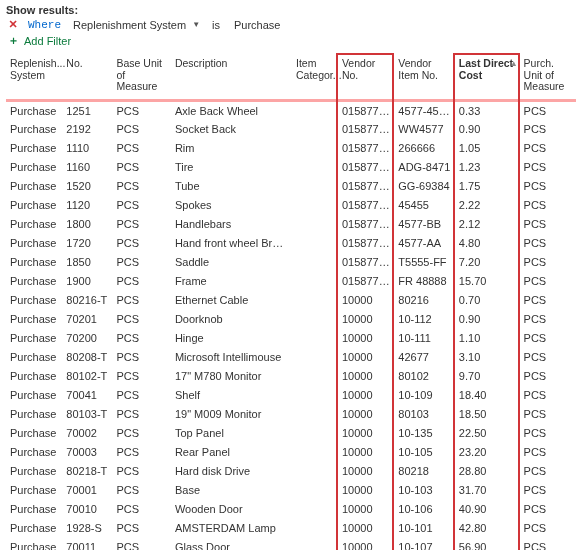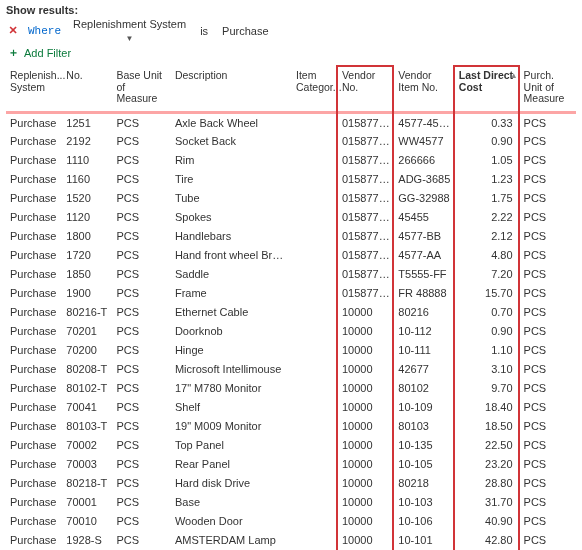--- a/index.html
+++ b/index.html
@@ -10,31 +10,31 @@
     font-size: 11px;
     color: #333;
     background: #fff;
     width: 582px;
   }
   .show-results { font-weight: 600; font-size: 11px; margin-bottom: 2px; }
   .filter-row { display: flex; align-items: center; gap: 10px; margin: 2px 0 2px 2px; font-size: 11px; }
   .x-icon { color: #d13438; font-weight: bold; cursor: pointer; width:10px; text-align:center;}
   .where { color: #0066cc; font-family: Liberation Mono, monospace; }
   .pill { padding: 0 2px; }
-  .dd { display:inline-flex; align-items:center; gap:4px;flex-direction:column;}
+  .dd { display:inline-flex; align-items:center; gap:4px;}
   .chev { font-size: 8px; color:#555;}
   .add-filter { display:flex; align-items:center; gap:6px; color:#0a7a3b; margin:2px 0 6px 2px; cursor:pointer; font-size:11px;}
   .plus { color:#0a7a3b; font-weight:bold; width:10px; text-align:center;}
   table { border-collapse: collapse; width: 100%; table-layout: fixed; }
   th { text-align:left; font-weight:400; color:#333; padding:4px 4px 6px 4px; border-bottom:3px solid #fca5a5; vertical-align:top; font-size:10.5px; line-height:1.1;}
   th.sortable { position:relative;font-weight:bold; }
   .sort-ind { position:absolute; right:2px; top:6px; font-size:8px; color:#888;}
   td { padding:3px 4px; font-size:11px; white-space:nowrap; overflow:hidden; text-overflow:ellipsis; vertical-align:middle;}
   tbody tr { height:19px; }
-  .num { text-align:right; padding-right:7px;}
+  .num { padding-right:7px;}
   
   .grid-wrap { position:relative; }
   .redbox { position:absolute; border:2px solid #d13438; pointer-events:none; }
   col.c-replen { width:54px; }
   col.c-no     { width:48px; }
   col.c-bum    { width:56px; }
   col.c-desc   { width:116px; }
   col.c-cat    { width:44px; }
   col.c-vno    { width:54px; }
   col.c-vino   { width:58px; }
@@ -122,32 +122,32 @@
           <td class="num">1.05</td>
           <td>PCS</td>
         </tr>
         <tr>
           <td>Purchase</td>
           <td>1160</td>
           <td>PCS</td>
           <td>Tire</td>
           <td></td>
           <td>01587796</td>
-          <td>ADG-3685</td>
+          <td>ADG-8471</td>
           <td class="num">1.23</td>
           <td>PCS</td>
         </tr>
         <tr>
           <td>Purchase</td>
           <td>1520</td>
           <td>PCS</td>
           <td>Tube</td>
           <td></td>
           <td>01587796</td>
-          <td>GG-32988</td>
+          <td>GG-69384</td>
           <td class="num">1.75</td>
           <td>PCS</td>
         </tr>
         <tr>
           <td>Purchase</td>
           <td>1120</td>
           <td>PCS</td>
           <td>Spokes</td>
           <td></td>
           <td>01587796</td>

